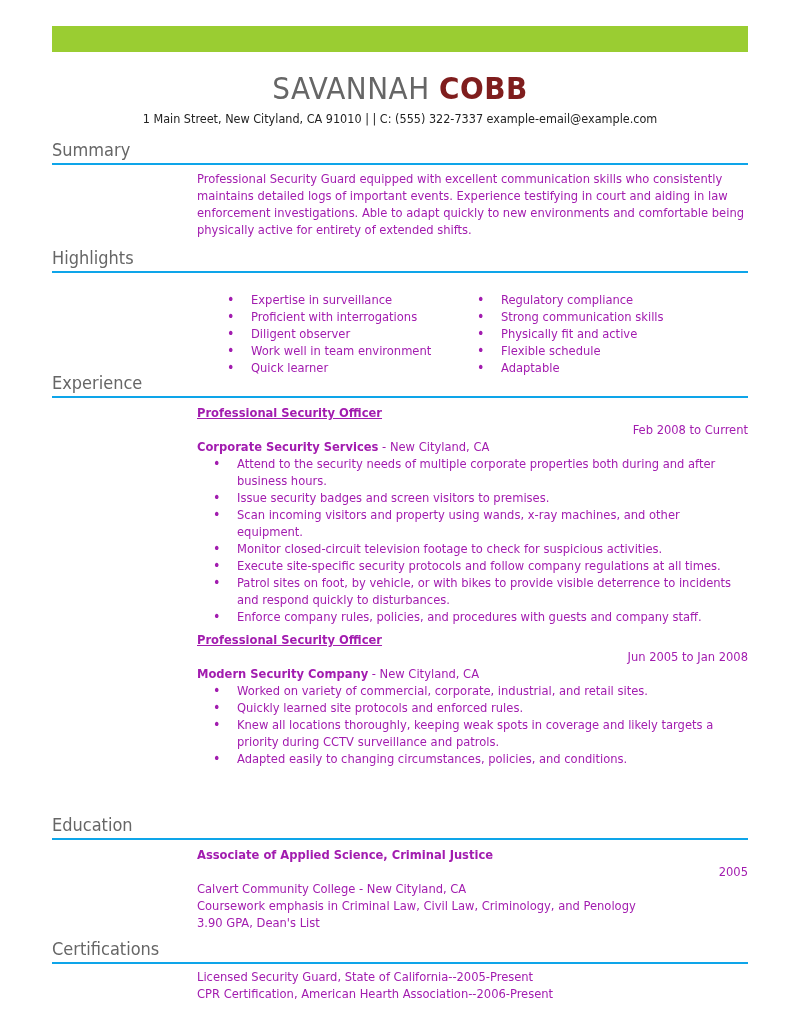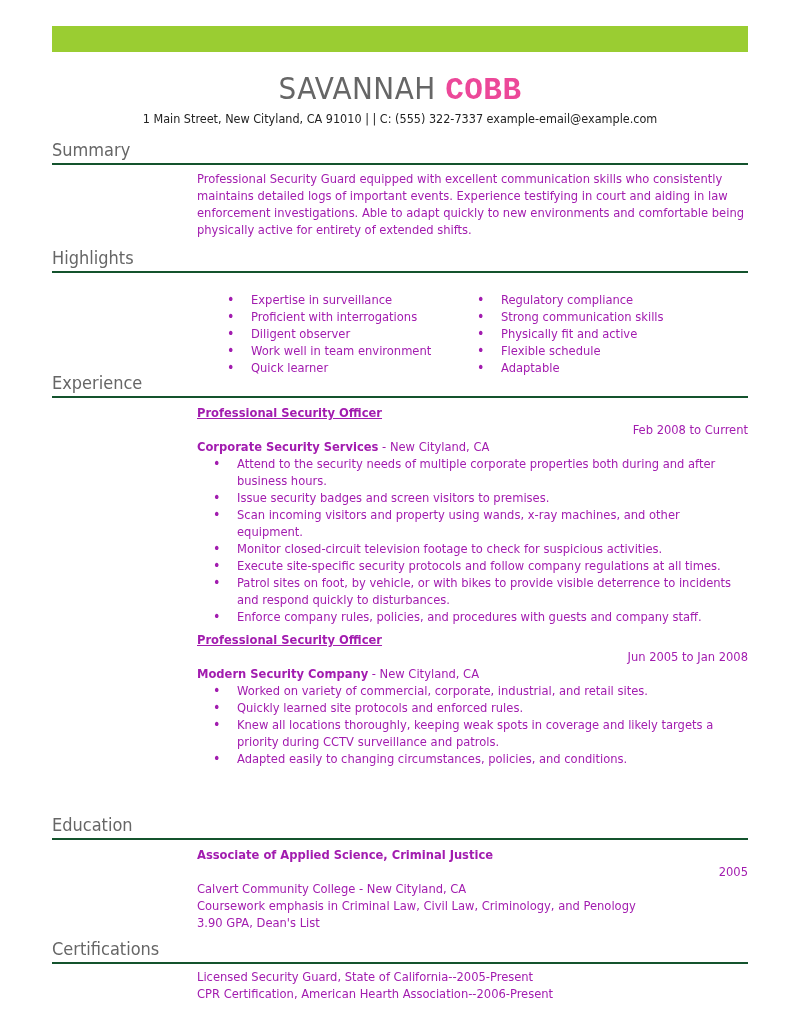--- a/index.html
+++ b/index.html
@@ -1,24 +1,24 @@
 <!DOCTYPE html>
 <html><head>
 <meta charset="utf-8">
 <style>
   html, body { margin: 0; padding: 0; background: #ffffff; }
   body { width: 800px; height: 1035px; position: relative; overflow: hidden;
          font-family: "DejaVu Sans Condensed", "Liberation Sans Narrow", "Liberation Sans", sans-serif; color: #1a1a1a; }
   .topbar { position: absolute; left: 52px; top: 26px; width: 696px; height: 26px; background: #9acd32; }
   .name { position: absolute; left: 0; width: 800px; top: 68px; text-align: center; font-size: 31px; letter-spacing: 0.5px; line-height: 40px; }
   .name .first { color: #666666; }
-  .name .last { color: #ec4899; font-weight: bold; font-family: Liberation Mono, monospace; }
+  .name .last { color: #7f1d1d; font-weight: bold; }
   .contact { position: absolute; left: 0; width: 800px; top: 111px; text-align: center; font-size: 12.5px; color: #222; }
   .section { position: absolute; left: 52px; width: 696px; }
-  .sec-head { font-size: 18px; color: #666666; height: 22px; line-height: 22px; border-bottom: 2px solid #14532d; padding-bottom: 2px; }
+  .sec-head { font-size: 18px; color: #666666; height: 22px; line-height: 22px; border-bottom: 2px solid #0ea5e9; padding-bottom: 2px; }
   .sec-body { margin-left: 145px; font-size: 12.8px; line-height: 17px; color: #a21caf; }
   .summary-text { margin-top: 5px; }
   .hl-cols { display: flex; margin-top: 4px; }
   .hl-col { width: 222px; margin: 14px; padding: 0; list-style: none; }
   .hl-col li, .bullets li { position: relative; padding-left: 40px; }
   .hl-col li::before, .bullets li::before { content: "\2022"; position: absolute; left: 16px; top: 0; font-size: 14px; }
   .bullets { list-style: none; margin: 0; padding: 0; }
   .job-title { font-weight: bold; margin-top: 6px; text-decoration: underline; }
   .job-dates { text-align: right; }
   .job-company b { font-weight: bold; }

